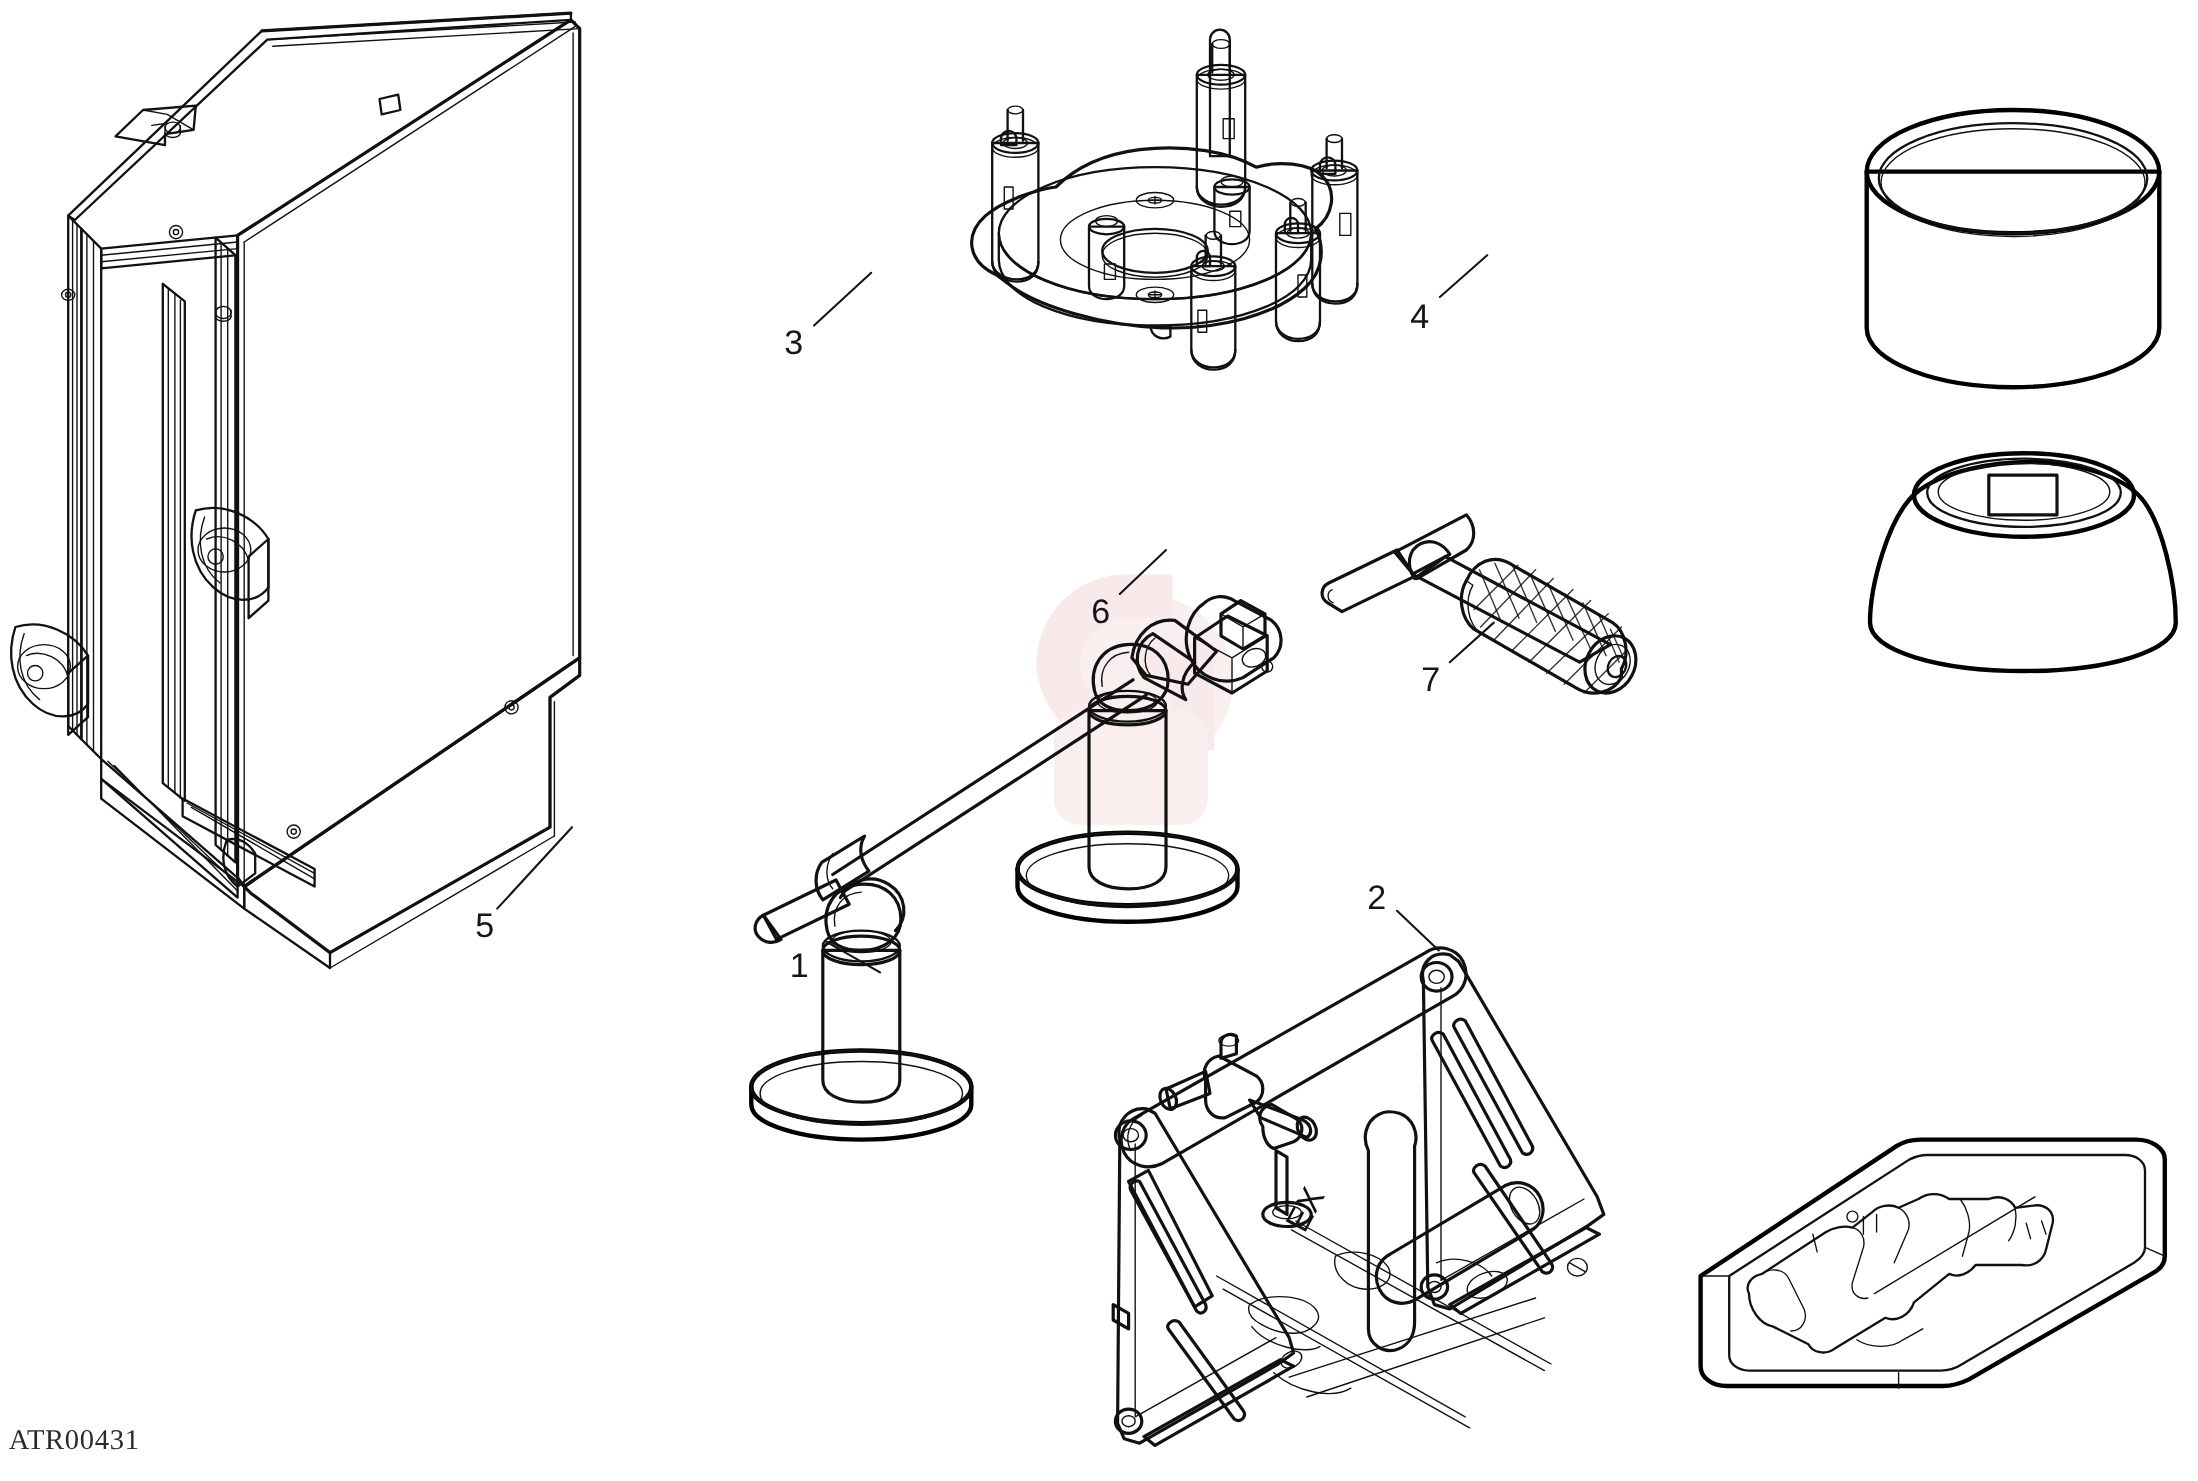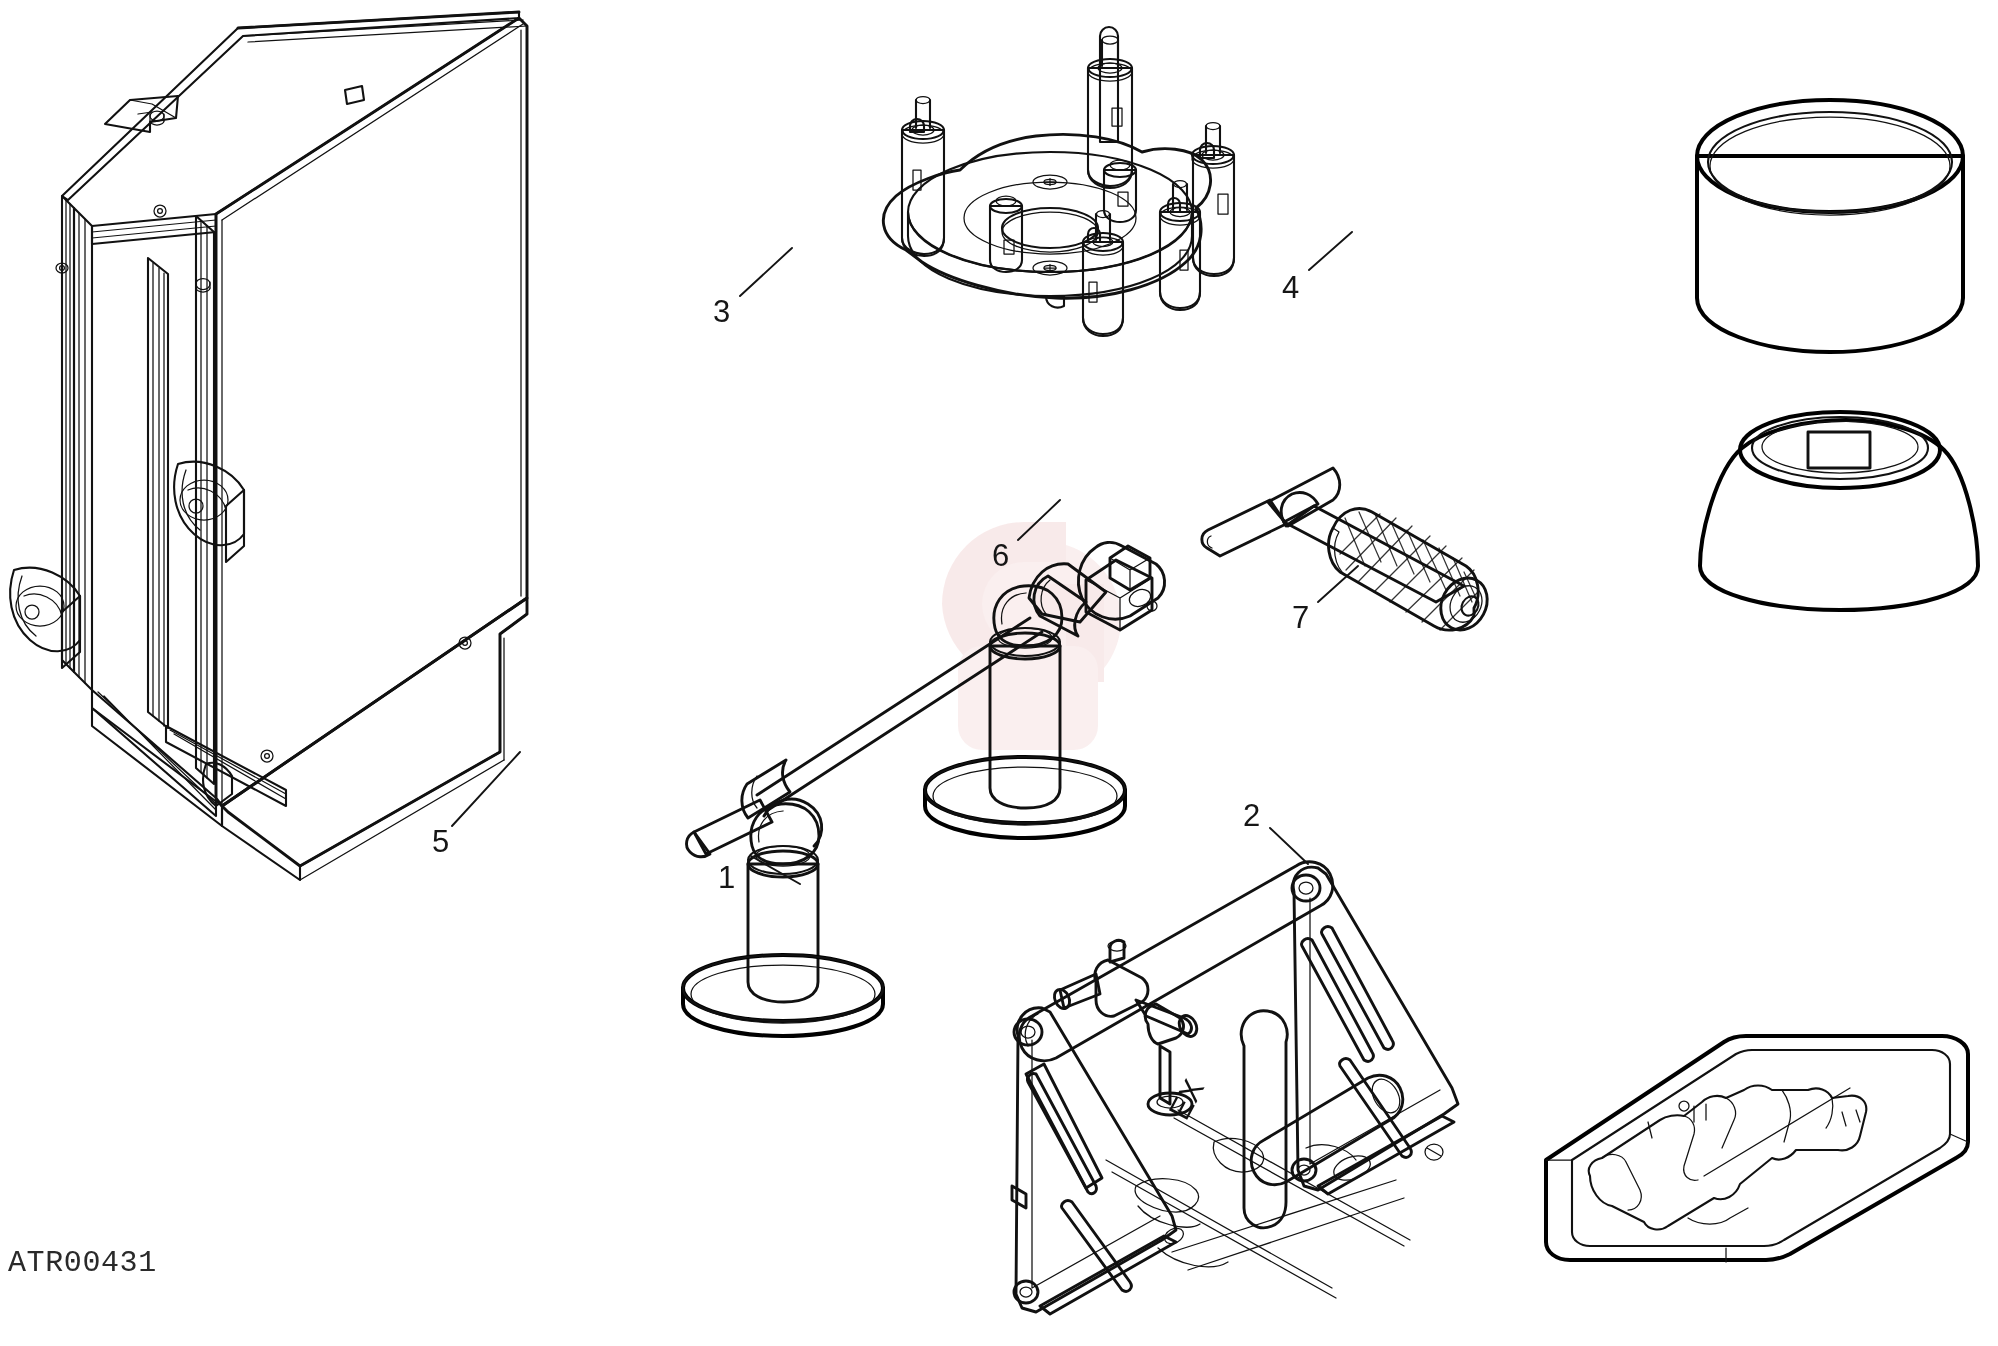--- a/index.html
+++ b/index.html
@@ -15,23 +15,23 @@
     font-family:"Liberation Sans","DejaVu Sans",sans-serif;
     font-size:31px;
     line-height:1;
     color:#161616;
     letter-spacing:0.5px;
     user-select:none;
     white-space:nowrap;
   }
   .docid{
     position:absolute;
-    left:8px;top:1246px;
-    font-family:Liberation Mono, monospace;
-    font-size:30px;
+    left:8px;top:1294px;
+    font-family:Liberation Serif, serif;
+    font-size:26px;
     color:#2a2a2a;
     letter-spacing:0.6px;
     white-space:nowrap;
   }
   svg{display:block;}
   .ln{fill:none;stroke:#111111;stroke-width:2.1;stroke-linecap:round;stroke-linejoin:round;}
   .lnT{fill:none;stroke:#111111;stroke-width:1.25;stroke-linecap:round;stroke-linejoin:round;}
   .lnH{fill:none;stroke:#000000;stroke-width:4.0;stroke-linecap:round;stroke-linejoin:round;}
   .lnM{fill:none;stroke:#111111;stroke-width:2.9;stroke-linecap:round;stroke-linejoin:round;}
   .leader{fill:none;stroke:#141414;stroke-width:1.9;stroke-linecap:round;}

